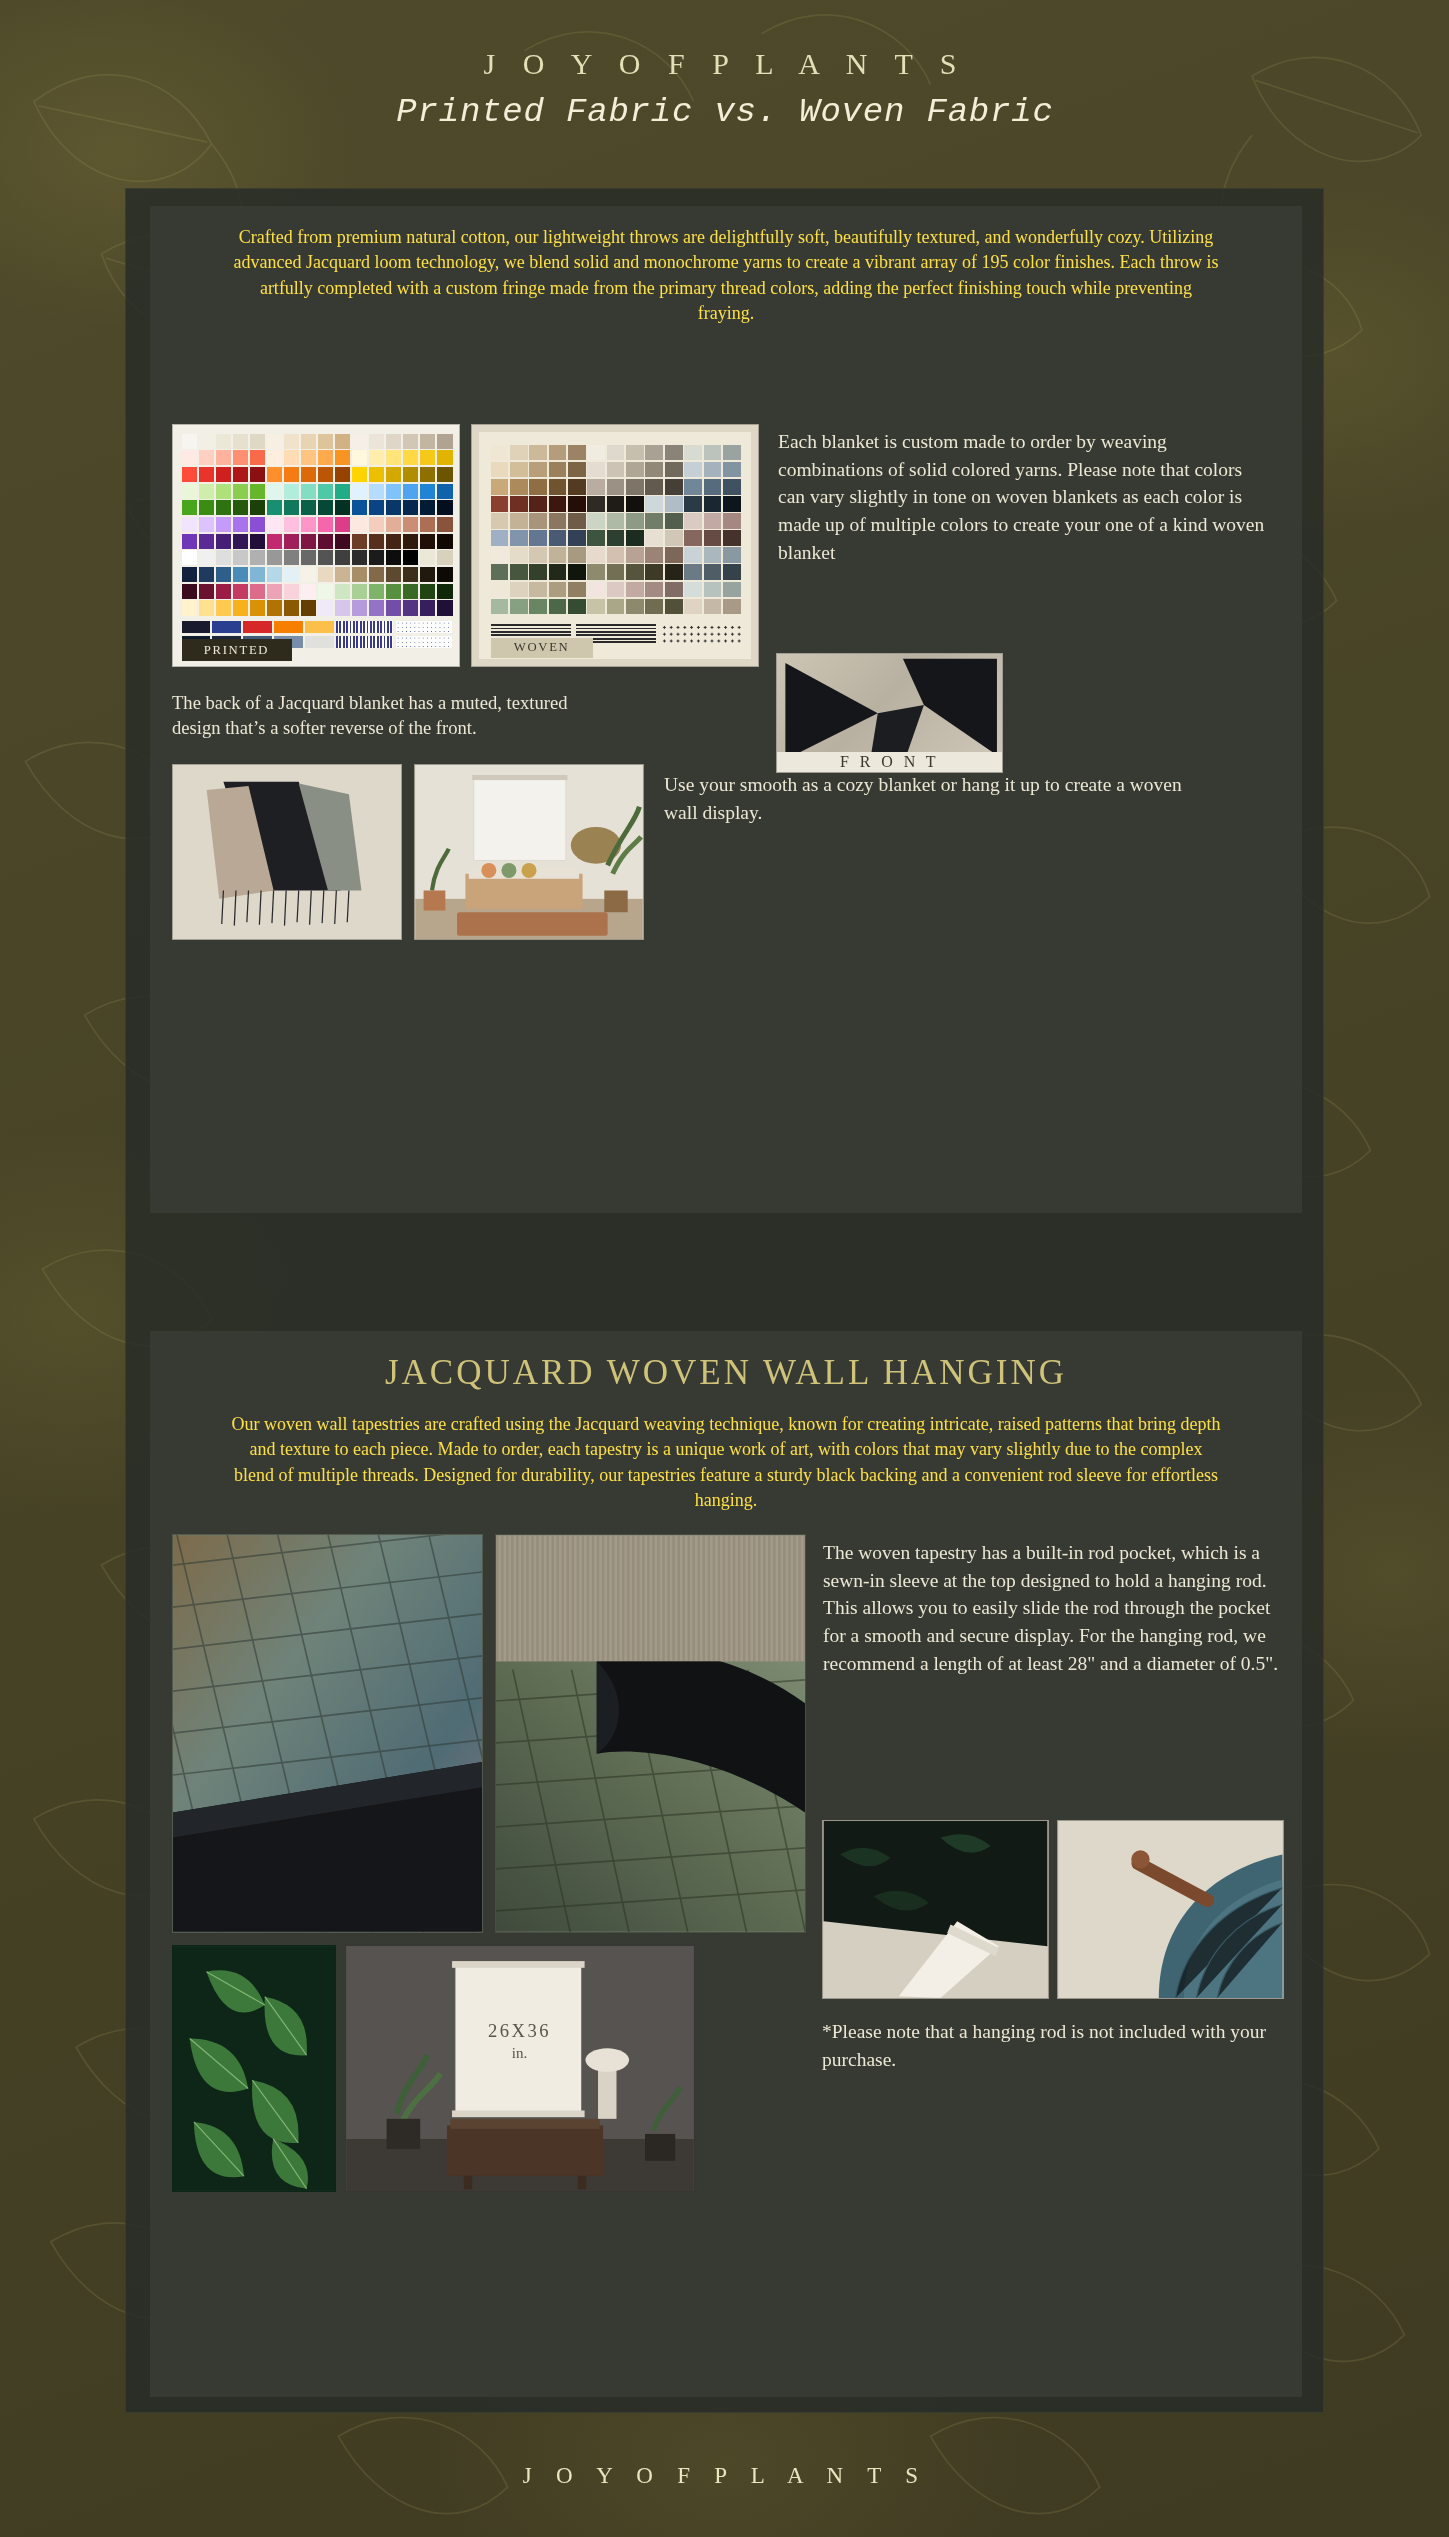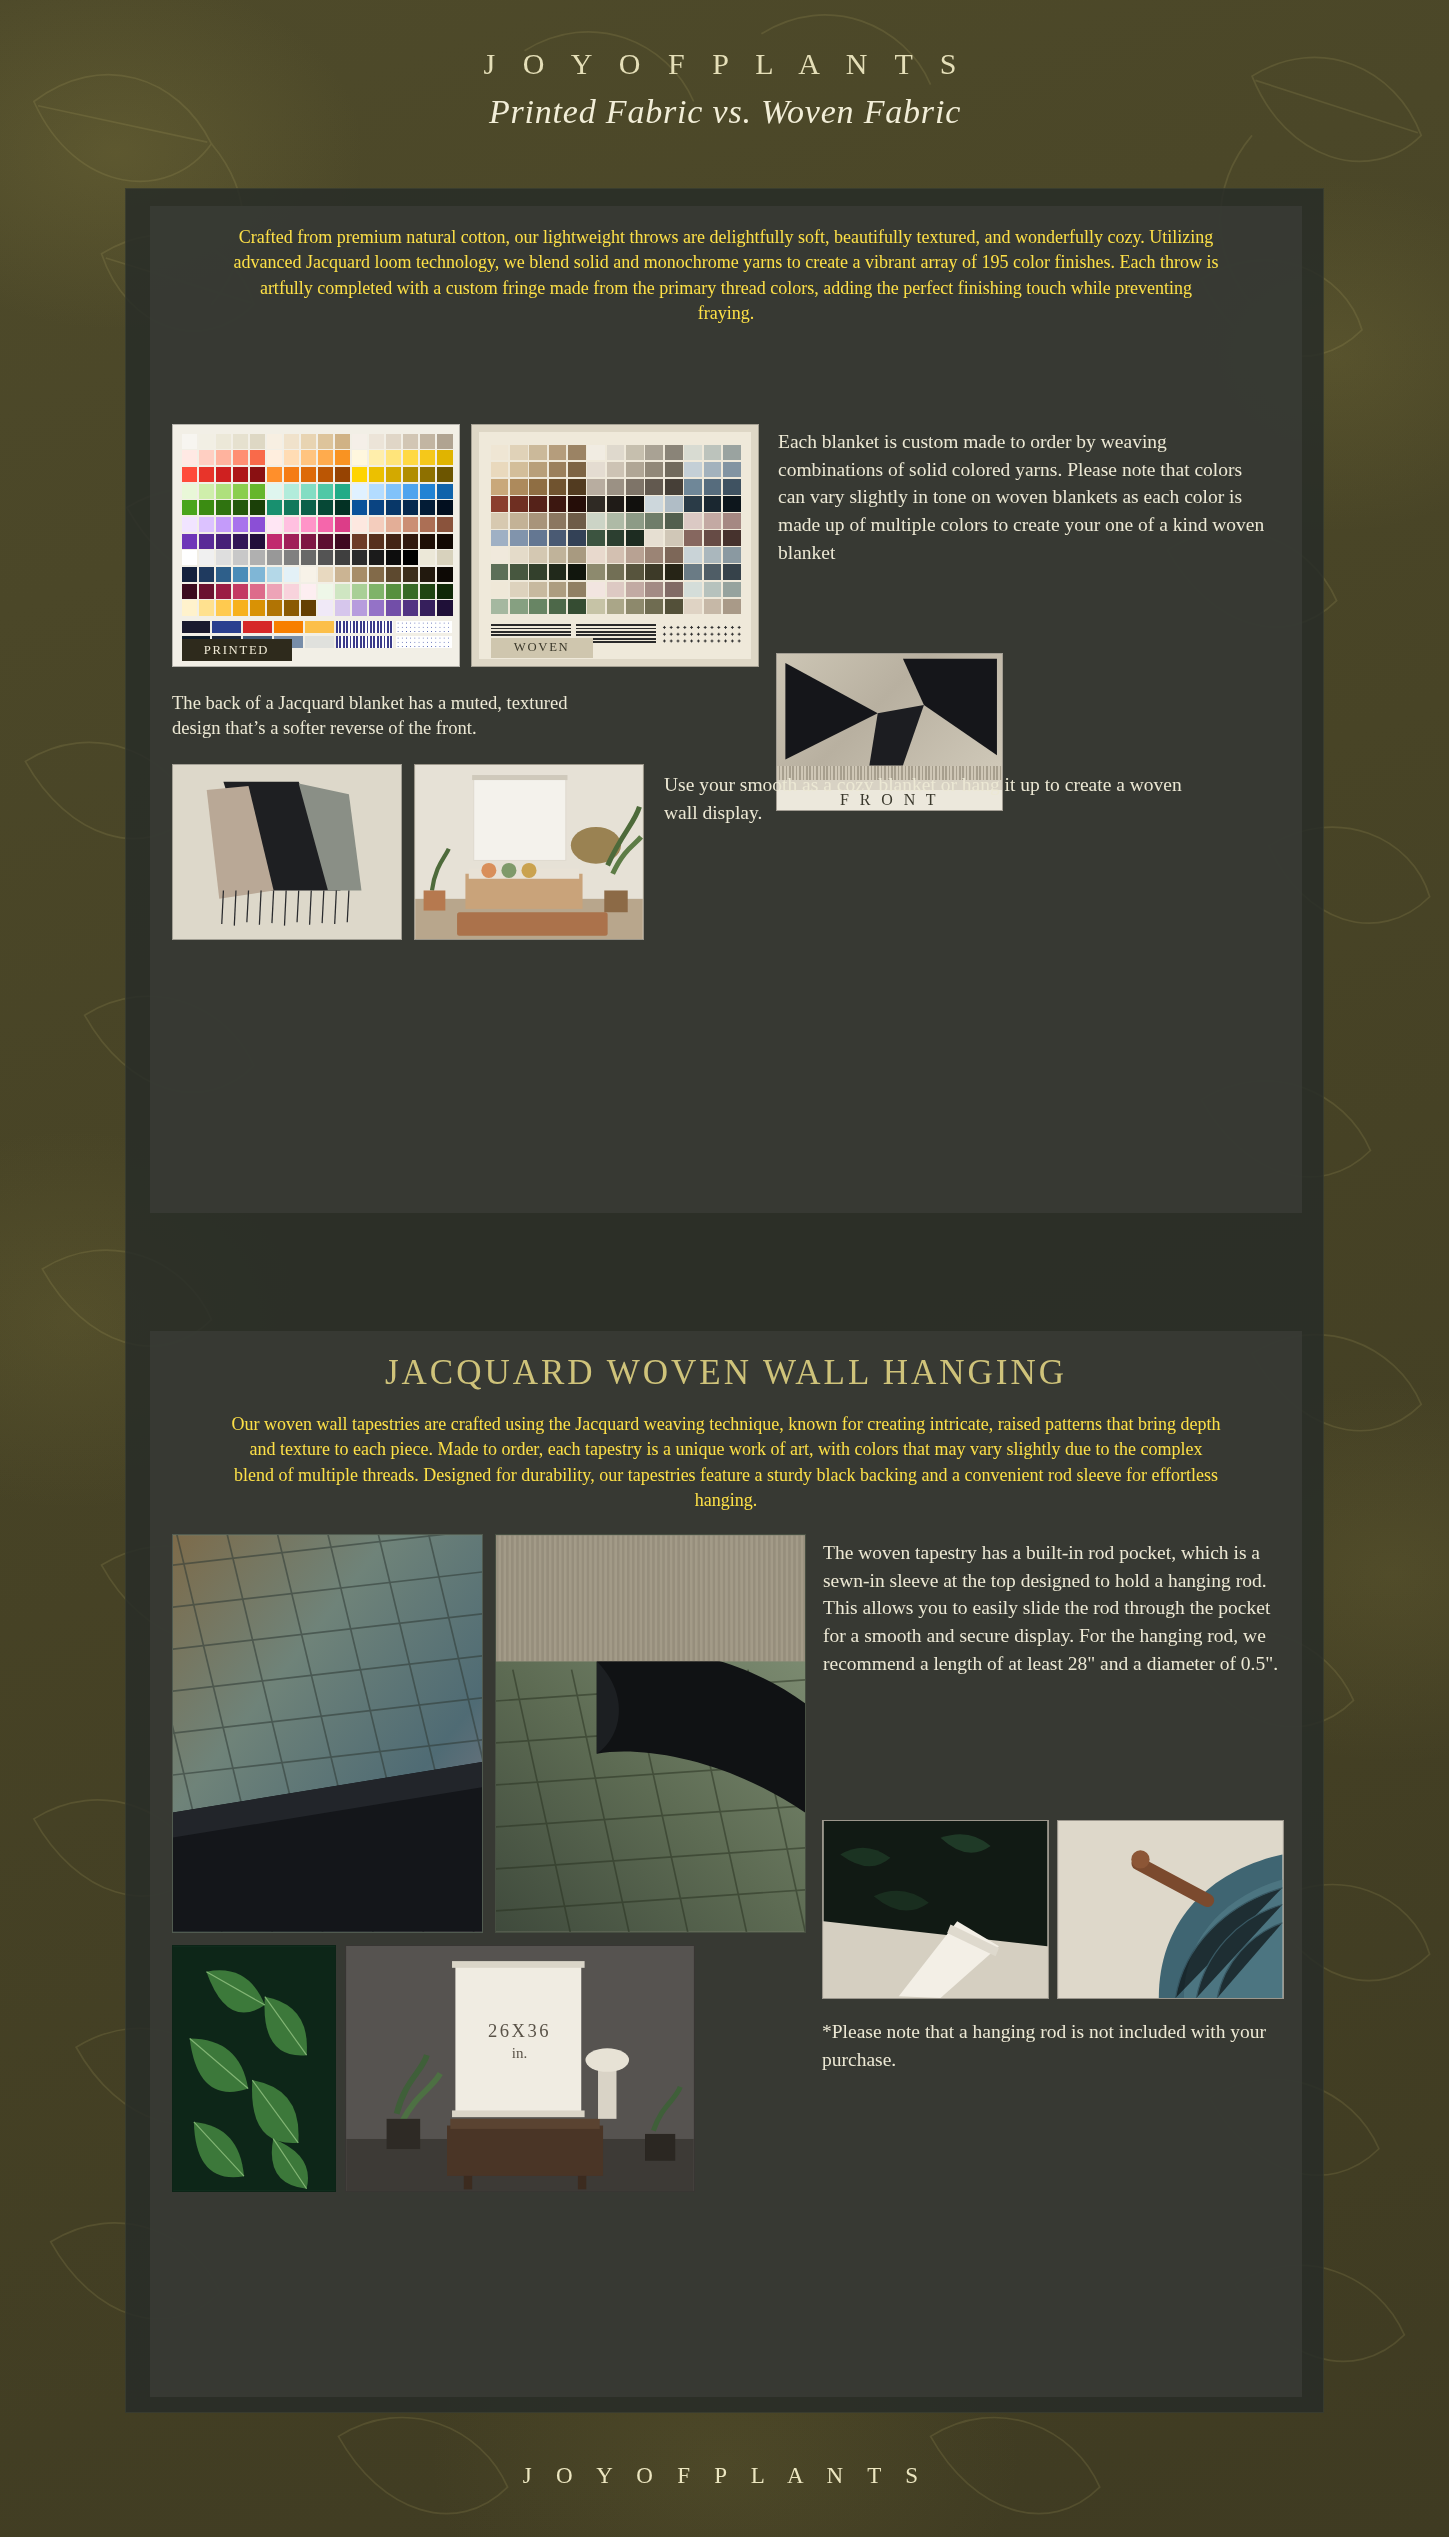--- a/index.html
+++ b/index.html
@@ -33,21 +33,21 @@
   .header { padding-top: 47px; text-align:center; }
   .brand-top {
     font-family: "Liberation Serif", serif;
     font-size: 30px;
     letter-spacing: 10px;
     color: #e5dfb8;
     font-weight: 400;
   }
   .brand-sub {
     margin-top: 12px;
-    font-family: Liberation Serif, serif;
+    font-family: Liberation Mono, monospace;
     font-style: italic;
     font-size: 34px;
     color: #f2eed8;
     letter-spacing: 0.8px;
   }
   .panel {
     position:absolute;
     background: rgba(44,47,42,0.88);
   }
   
@@ -517,21 +517,21 @@
         </div>
         <div style="position:absolute;left:18.6px;bottom:8.5px;width:102px;height:20px;background:#cfc6ae;display:flex;align-items:center;justify-content:center;">
           <span style="font-family:'Liberation Serif',serif;font-size:12.7px;letter-spacing:1.7px;color:#3a372a;">WOVEN</span>
         </div>
       </div>
 
       <div class="col-copy" style="position:absolute;left:628px;top:222px;width:491px;">
         <span>Each blanket is custom made to order by weaving combinations of solid colored yarns. Please note that colors can vary slightly in tone on woven blankets as each color is made up of multiple colors to create your one of a kind woven blanket</span>
       </div>
 
-      <div class="ph framed" style="left:626px; top:447px; width:227px; height:158px; background:#d8d2c4;">
+      <div class="ph framed" style="left:626px; top:447px; width:227px; height:120px; background:#d8d2c4;">
         <div style="position:absolute;left:0;top:0;right:0;height:112px;background:linear-gradient(135deg,#cdc6b5 0%,#b8b0a0 45%,#cfc8b8 100%);"></div>
         <svg viewBox="0 0 268 132" style="position:absolute;left:0;top:0;width:100%;height:112px;">
           <path d="M10 10 L120 70 L10 125 Z" fill="#15161a"></path>
           <path d="M150 5 L262 5 L262 120 L175 60 Z" fill="#15161a"></path>
           <path d="M120 70 L175 60 L150 132 L110 132 Z" fill="#1c1d21"></path>
         </svg>
         <div style="position:absolute;left:0;top:112px;right:0;height:13.5px;background:repeating-linear-gradient(90deg,#cfc7b6 0 1.7px,#a79f8e 1.7px 3.4px);"></div>
         <div class="cap-bar" style="height:20px;">
           <span class="img-label">F R O N T</span>
         </div>

